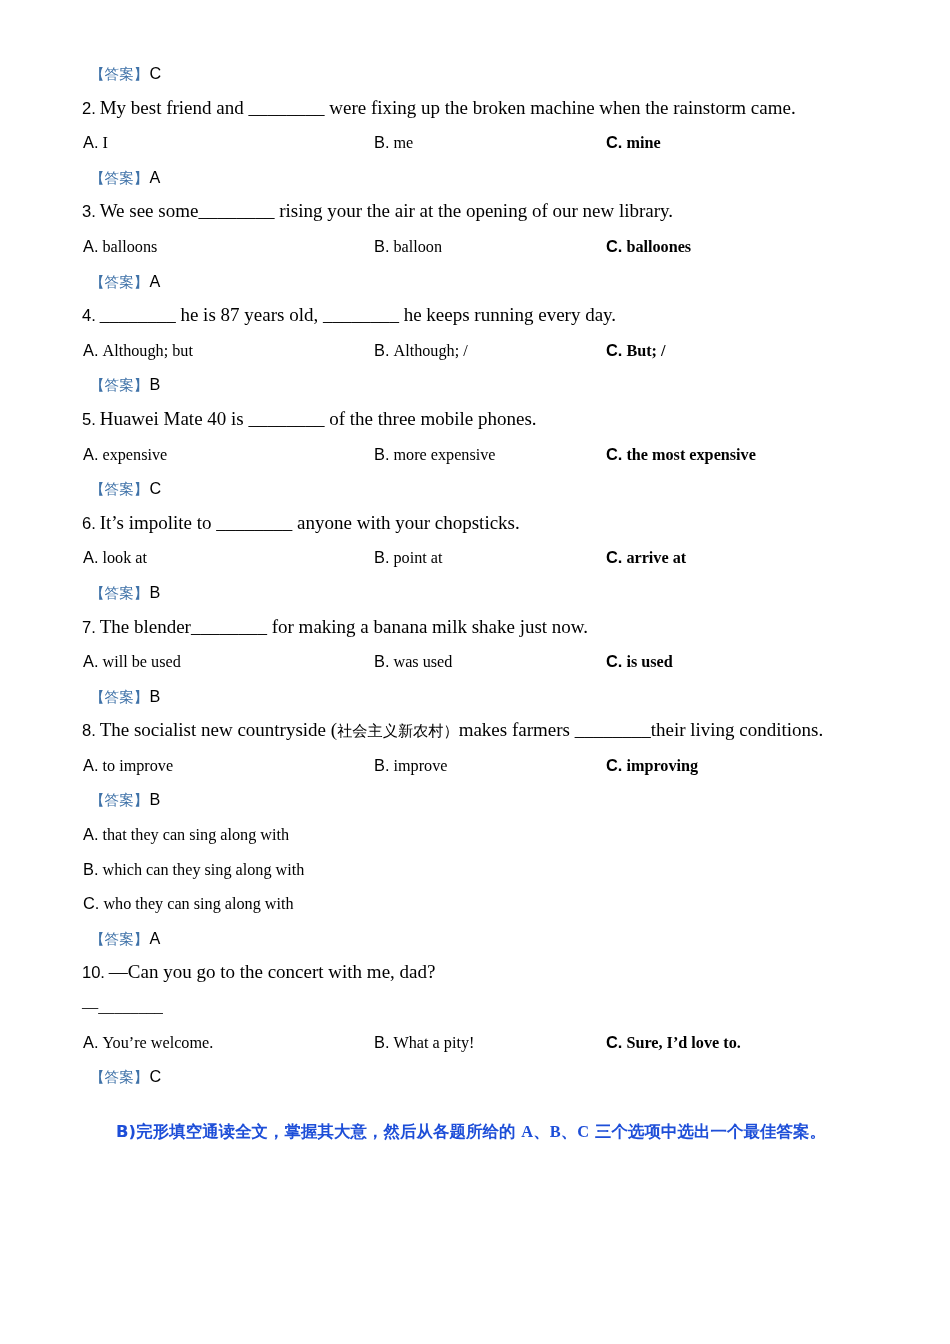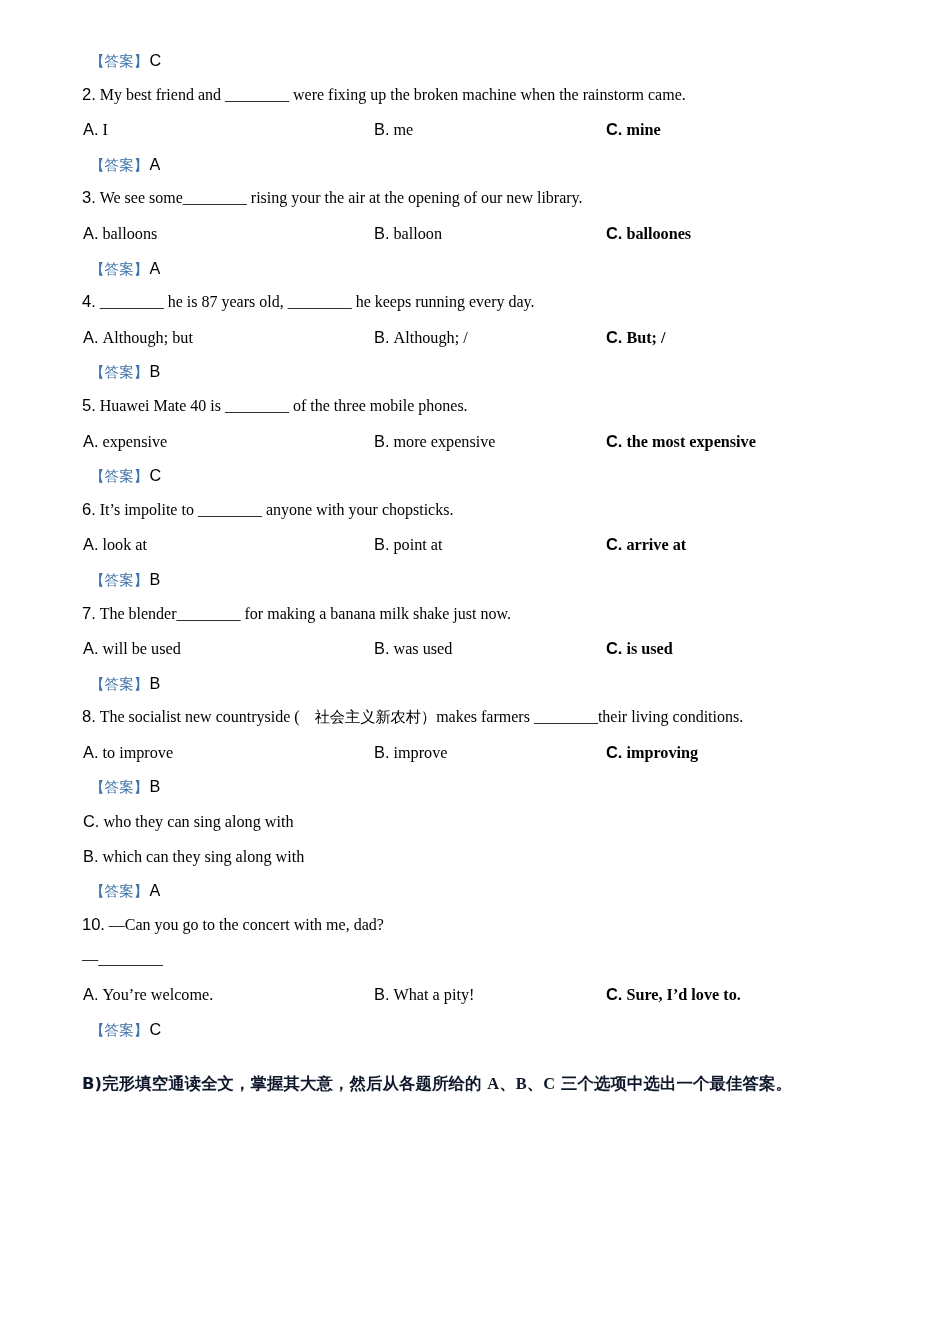--- a/index.html
+++ b/index.html
@@ -14,21 +14,21 @@
     font-family: "Liberation Serif", "DejaVu Serif", serif;
     color: #000000;
     overflow: hidden;
   }
   .page {
     position: absolute;
     top: 0;
     left: 0;
     width: 950px;
     height: 1344px;
-    padding: 43px 84px 0 82px;
+    padding: 56px 84px 0 82px;
     box-sizing: border-box;
   }
 
   
   .line {
     position: relative;
     height: 34.6px;
     line-height: 34.6px;
     white-space: nowrap;
     font-size: 16.2px;
@@ -38,26 +38,25 @@
   .q-line {
     font-size: 16.2px;
   }
   .qnum {
     font-family: "Liberation Sans", "DejaVu Sans", sans-serif;
     font-size: 16.6px;
     letter-spacing: -0.1px;
   }
   .stem {
     font-family: "Liberation Serif", "DejaVu Serif", serif;
-    font-size: 16px;
+    font-size: 19px;
   }
   .cn {
     font-family: "DejaVu Sans", "Liberation Sans", sans-serif;
     font-size: 15.2px;
-    margin-left: 15px;
   }
 
   
   .opts {
     position: relative;
     height: 34.6px;
     line-height: 34.6px;
   }
   .opt {
     position: absolute;
@@ -117,24 +116,25 @@
     font-size: 16.2px;
   }
 
   
   .bold-para {
     margin-top: 18px;
     font-family: "DejaVu Sans", "Liberation Sans", sans-serif;
     font-weight: bold;
     font-size: 16.4px;
     line-height: 40px;
-    color: #0f172a;
+    color: #1d4ed8;
     width: 786px;
     letter-spacing: 0.1px;
     word-break: break-all;
+    margin-left: 34px;
   }
   .bold-para .lat {
     font-family: "Liberation Serif", "DejaVu Serif", serif;
     font-weight: bold;
   }
 </style>
 </head>
 <body>
 
 <div class="page">
@@ -221,24 +221,27 @@
   <div class="opts">
     <span class="opt colA"><span class="olet">A.</span>&nbsp;<span class="otext">to improve</span></span>
     <span class="opt colB"><span class="olet">B.</span>&nbsp;<span class="otext">improve</span></span>
     <span class="opt colC"><span class="olet">C.</span>&nbsp;<span class="otext">improving</span></span>
   </div>
   <div class="ans-line">
     <span class="ans-tag">【答案】</span><span class="ans-val">B</span>
   </div>
 
   <div class="opt-line">
-    <span class="olet">C.</span>&nbsp;<span class="otext">who they can sing along with</span>
+    <span class="olet">A.</span>&nbsp;<span class="otext">that they can sing along with</span>
   </div>
   <div class="opt-line">
     <span class="olet">B.</span>&nbsp;<span class="otext">which can they sing along with</span>
+  </div>
+  <div class="opt-line">
+    <span class="olet">C.</span>&nbsp;<span class="otext">who they can sing along with</span>
   </div>
   <div class="ans-line">
     <span class="ans-tag">【答案】</span><span class="ans-val">A</span>
   </div>
 
   <div class="line q-line">
     <span class="qnum">10.</span>&nbsp;<span class="stem">—Can you go to the concert with me, dad?</span>
   </div>
   <div class="reply-line">—________</div>
   <div class="opts">

